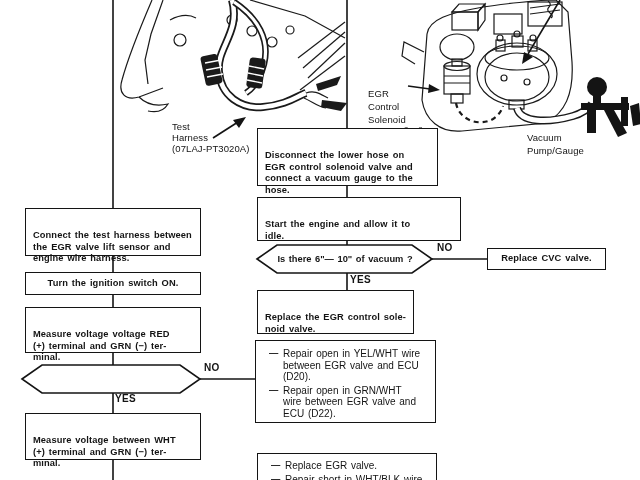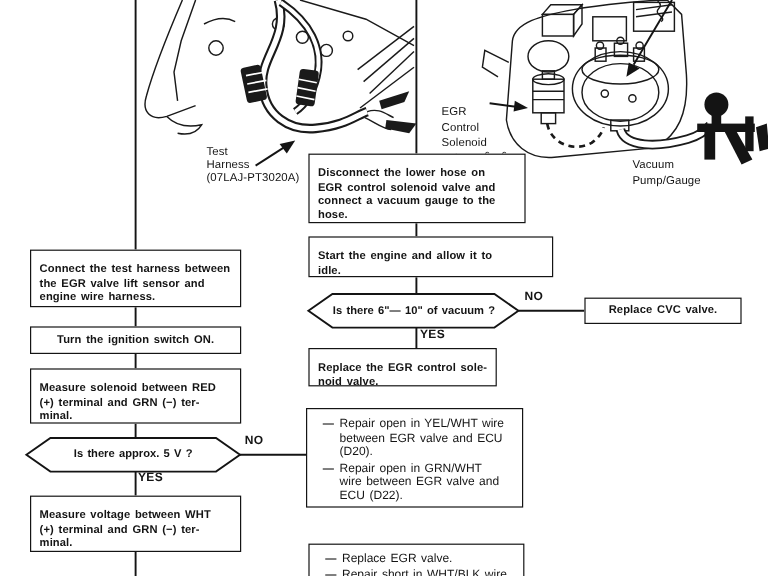--- a/index.html
+++ b/index.html
@@ -11,21 +11,21 @@
   #linework { position:absolute; left:0; top:0; width:640px; height:480px; }
 
   .box {
     position:absolute; box-sizing:border-box;
     border:1.6px solid #141414; background:#ffffff;
   }
   .box-text {
     font-weight:bold; font-size:9.3px; line-height:11.6px;
     white-space:pre; word-spacing:1.2px; letter-spacing:0.1px;
   }
-  .pad { padding:10px 7px; }
+  .pad { padding:21px 7px; }
   .center-text { display:flex; align-items:center; justify-content:center; text-align:center; }
 
   .hex-text {
     position:absolute; text-align:center; font-weight:bold; font-size:9.3px;
     word-spacing:1px; white-space:pre;
   }
   .branch-label {
     position:absolute; font-weight:bold; font-size:10px; letter-spacing:0.3px;
   }
   .ill-label {
@@ -188,26 +188,25 @@
     <div class="box-text">Turn the ignition switch ON.</div>
   </div>
 
   <div class="box pad" style="left:25px; top:208px; width:176px; height:48px;">
     <div class="box-text">Connect the test harness between
 the EGR valve lift sensor and
 engine wire harness.</div>
   </div>
 
   <div class="box pad" style="left:25px; top:307px; width:176px; height:46px;">
-    <div class="box-text">Measure solenoid between RED
+    <div class="box-text">Measure voltage voltage RED
 (+) terminal and GRN (−) ter-
 minal.</div>
   </div>
 
-  <div class="hex-text" style="left:32px; top:373px; width:158px;">Is there approx. 5 V ?</div>
 
   <div class="box pad" style="left:25px; top:413px; width:176px; height:47px;">
     <div class="box-text">Measure voltage between WHT
 (+) terminal and GRN (−) ter-
 minal.</div>
   </div>
 
   <div class="box pad" style="left:257px; top:128px; width:181px; height:58px;">
     <div class="box-text">Disconnect the lower hose on
 EGR control solenoid valve and
@@ -246,21 +245,21 @@
     <div class="bullet-row">
       <span class="bullet-dash">—</span>
       <span class="bullet-text">Replace EGR valve.</span>
     </div>
     <div class="bullet-row">
       <span class="bullet-dash">—</span>
       <span class="bullet-text">Repair short in WHT/BLK wire</span>
     </div>
   </div>
 
-  <div class="box center-text" style="left:487px; top:248px; width:131px; height:22px;">
+  <div class="box center-text" style="left:487px; top:248px; width:119px; height:22px;">
     <div class="box-text">Replace CVC valve.</div>
   </div>
 
   <div class="branch-label" style="left:437px; top:242px;">NO</div>
   <div class="branch-label" style="left:350px; top:274px;">YES</div>
   <div class="branch-label" style="left:204px; top:362px;">NO</div>
   <div class="branch-label" style="left:115px; top:393px;">YES</div>
 
 </div>
 

